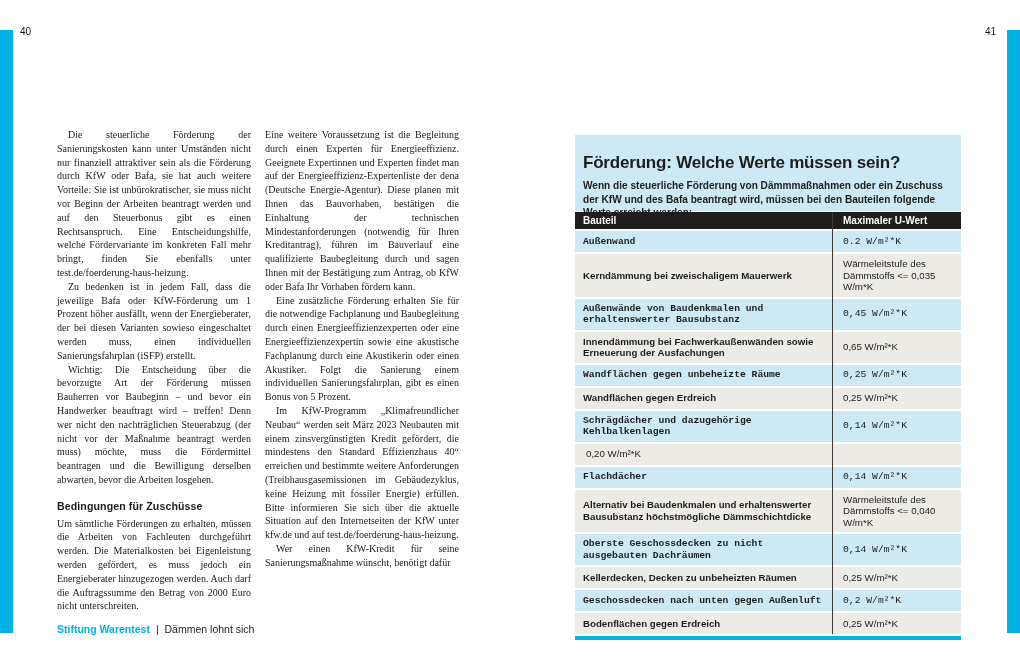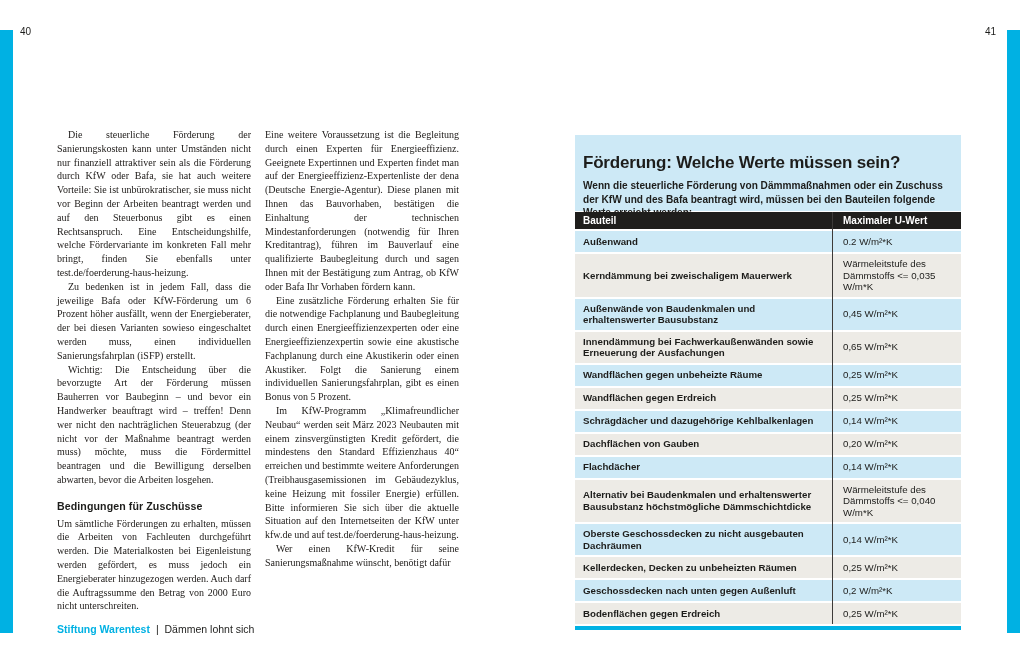--- a/index.html
+++ b/index.html
@@ -55,21 +55,21 @@
   }
   
   .u-table{position:absolute;left:575px;top:212px;width:386px;}
   .thead{
     display:flex;background:var(--headerblack);color:#fff;height:17px;
     align-items:center;font-weight:bold;font-size:10px;
   }
   .thead .hc1{width:257px;padding-left:8px;}
   .thead .hc2{flex:1;padding-left:11px;}
   .trow{display:flex;margin-top:2px;min-height:21px;}
-  .trow.blue{background:var(--lightblue);}
+  .trow.blue{background:var(--lightblue);font-family:Liberation Mono, monospace;}
   .trow.gray{background:var(--rowgray);}
   .cell{
     display:flex;align-items:center;padding:4px 6px 4px 8px;
     font-size:9.7px;line-height:11.5px;color:#1d1d1b;
   }
   .cell.c1{width:257px;font-weight:bold;}
   .cell.c2{flex:1;padding-left:11px;font-weight:normal;}
   .col-divider{position:absolute;left:257px;top:0;bottom:6px;width:1px;background:#3d3b39;}
   .bottom-strip{height:4px;background:var(--cyan);margin-top:2px;}
 </style>
@@ -77,21 +77,21 @@
 <body>
 
 <div class="bar left"></div>
 <div class="bar right"></div>
 
 <div class="pageno l">40</div>
 <div class="pageno r">41</div>
 
 <div class="text-col" id="col1">
     <p class="indent">Die steuerliche Förderung der Sanierungskosten kann unter Umständen nicht nur finanziell attraktiver sein als die Förderung durch KfW oder Bafa, sie hat auch weitere Vorteile: Sie ist unbürokratischer, sie muss nicht vor Beginn der Arbeiten beantragt werden und auf den Steuerbonus gibt es einen Rechtsanspruch. Eine Entscheidungshilfe, welche Fördervariante im konkreten Fall mehr bringt, finden Sie ebenfalls unter test.de/foerderung-haus-heizung.</p>
-    <p class="indent">Zu bedenken ist in jedem Fall, dass die jeweilige Bafa oder KfW-Förderung um 6 Prozent höher ausfällt, wenn der Energieberater, der bei diesen Varianten sowieso eingeschaltet werden muss, einen individuellen Sanierungsfahrplan (iSFP) erstellt.</p>
+    <p class="indent">Zu bedenken ist in jedem Fall, dass die jeweilige Bafa oder KfW-Förderung um 1 Prozent höher ausfällt, wenn der Energieberater, der bei diesen Varianten sowieso eingeschaltet werden muss, einen individuellen Sanierungsfahrplan (iSFP) erstellt.</p>
     <p class="indent">Wichtig: Die Entscheidung über die bevorzugte Art der Förderung müssen Bauherren vor Baubeginn – und bevor ein Handwerker beauftragt wird – treffen! Denn wer nicht den nachträglichen Steuerabzug (der nicht vor der Maßnahme beantragt werden muss) möchte, muss die Fördermittel beantragen und die Bewilligung derselben abwarten, bevor die Arbeiten losgehen.</p>
     <h3 class="col-heading">Bedingungen für Zuschüsse</h3>
     <p class="">Um sämtliche Förderungen zu erhalten, müssen die Arbeiten von Fachleuten durchgeführt werden. Die Materialkosten bei Eigenleistung werden gefördert, es muss jedoch ein Energieberater hinzugezogen werden. Auch darf die Auftragssumme den Betrag von 2000 Euro nicht unterschreiten.</p>
   </div>
 <div class="text-col" id="col2">
     <p class="">Eine weitere Voraussetzung ist die Begleitung durch einen Experten für Energieeffizienz. Geeignete Expertinnen und Experten findet man auf der Energieeffizienz-Expertenliste der dena (Deutsche Energie-Agentur). Diese planen mit Ihnen das Bauvorhaben, bestätigen die Einhaltung der technischen Mindestanforderungen (notwendig für Ihren Kreditantrag), führen im Bauverlauf eine qualifizierte Baubegleitung durch und sagen Ihnen mit der Bestätigung zum Antrag, ob KfW oder Bafa Ihr Vorhaben fördern kann.</p>
     <p class="indent">Eine zusätzliche Förderung erhalten Sie für die notwendige Fachplanung und Baubegleitung durch einen Energieeffizienzexperten oder eine Energieeffizienzexpertin sowie eine akustische Fachplanung durch eine Akustikerin oder einen Akustiker. Folgt die Sanierung einem individuellen Sanierungsfahrplan, gibt es einen Bonus von 5 Prozent.</p>
     <p class="indent">Im KfW-Programm „Klimafreundlicher Neubau“ werden seit März 2023 Neubauten mit einem zinsvergünstigten Kredit gefördert, die mindestens den Standard Effizienzhaus 40“ erreichen und bestimmte weitere Anforderungen (Treibhausgasemissionen im Gebäudezyklus, keine Heizung mit fossiler Energie) erfüllen. Bitte informieren Sie sich über die aktuelle Situation auf den Internetseiten der KfW unter kfw.de und auf test.de/foerderung-haus-heizung.</p>
     <p class="indent">Wer einen KfW-Kredit für seine Sanierungsmaßnahme wünscht, benötigt dafür</p>
   </div>
@@ -135,21 +135,20 @@
       </div>
       <div class="trow gray">
         <div class="cell c1">Wandflächen gegen Erdreich</div>
         <div class="cell c2">0,25 W/m²*K</div>
       </div>
       <div class="trow blue">
         <div class="cell c1">Schrägdächer und dazugehörige Kehlbalkenlagen</div>
         <div class="cell c2">0,14 W/m²*K</div>
       </div>
       <div class="trow gray">
-        <div class="cell c1">Dachflächen von Gauben</div>
         <div class="cell c2">0,20 W/m²*K</div>
       </div>
       <div class="trow blue">
         <div class="cell c1">Flachdächer</div>
         <div class="cell c2">0,14 W/m²*K</div>
       </div>
       <div class="trow gray">
         <div class="cell c1">Alternativ bei Baudenkmalen und erhaltenswerter Bausubstanz höchstmögliche Dämmschichtdicke</div>
         <div class="cell c2">Wärmeleitstufe des Dämmstoffs &lt;= 0,040 W/m*K</div>
       </div>

